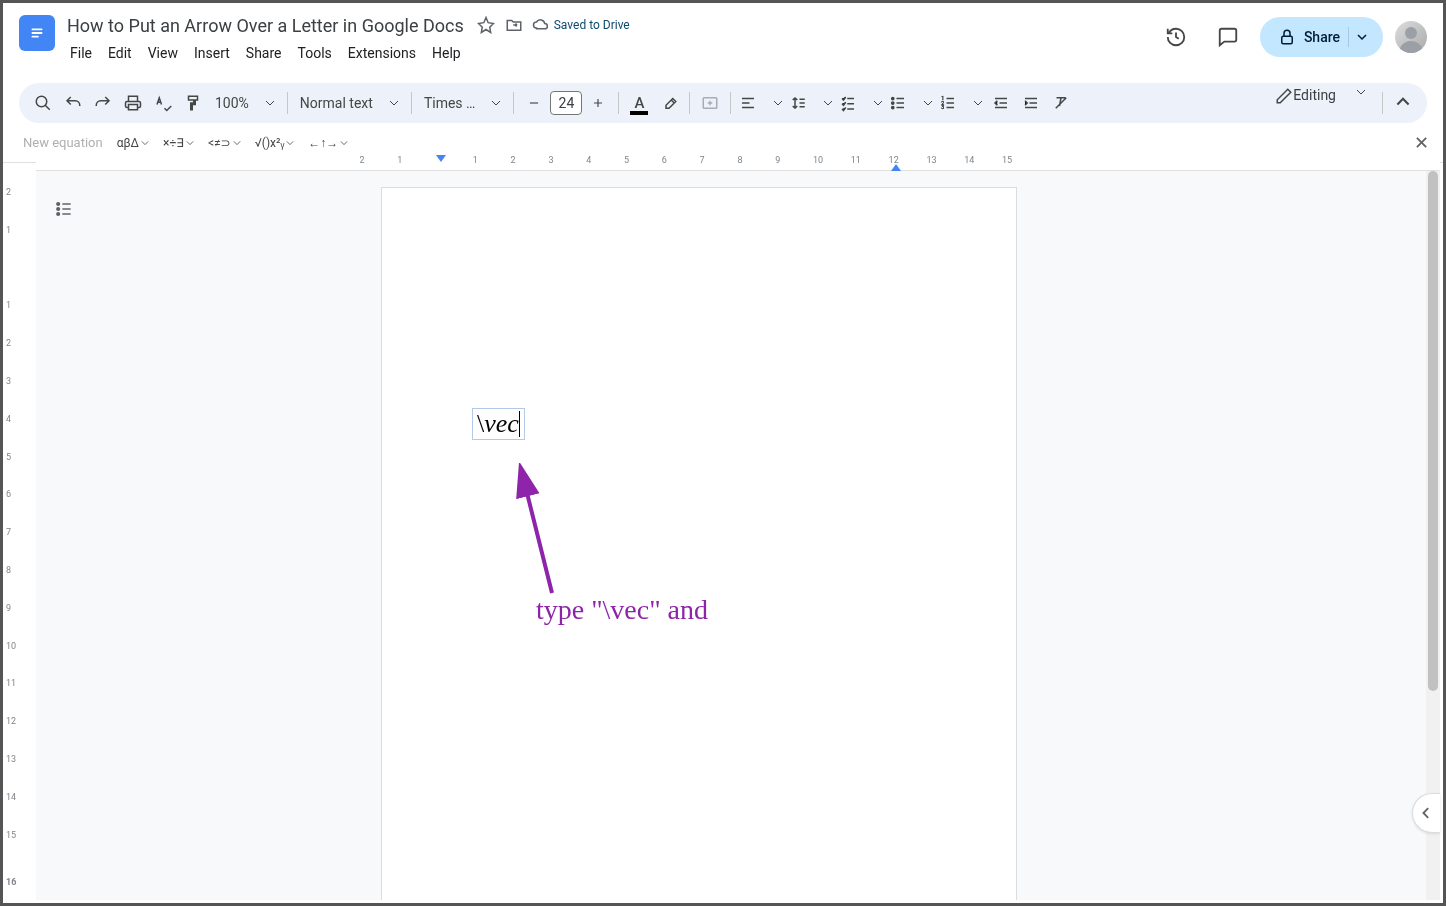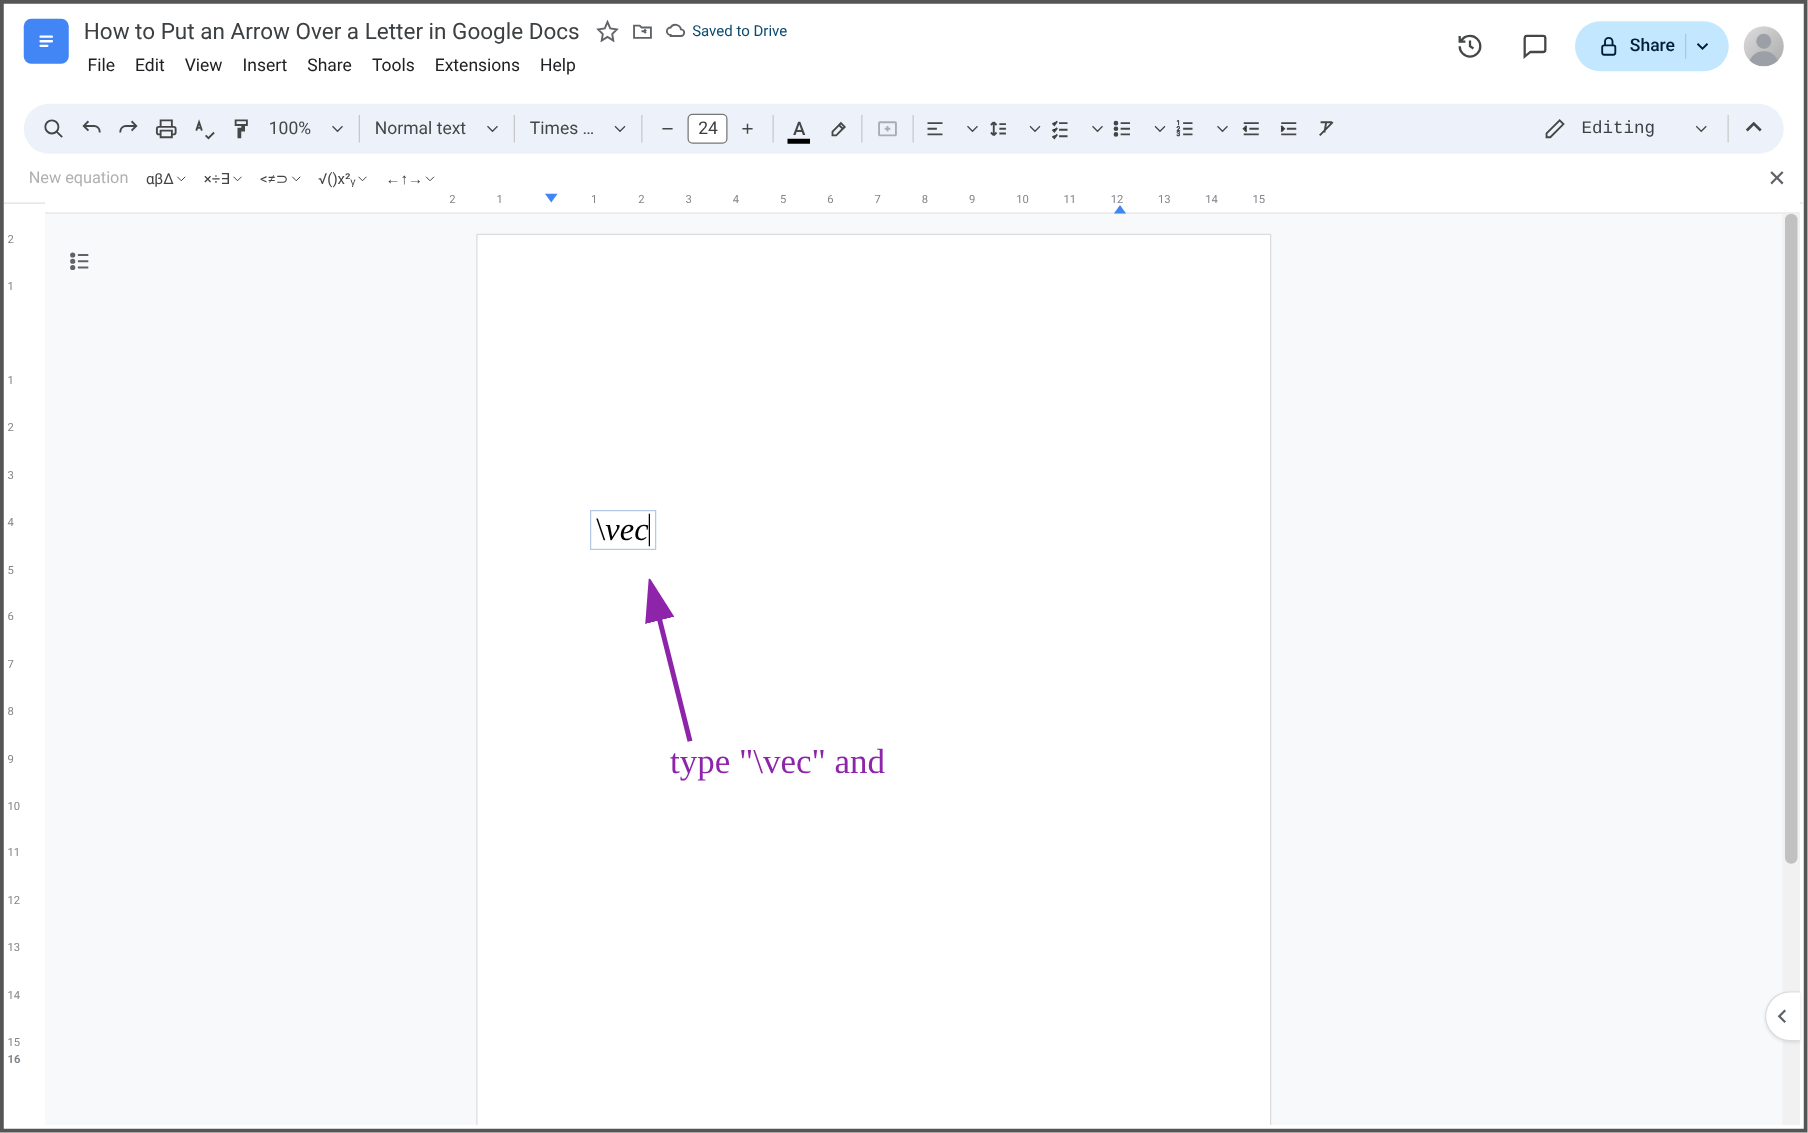--- a/index.html
+++ b/index.html
@@ -28,21 +28,21 @@
 .toolbar-wrap { padding: 0 16px; }
 .toolbar { background: #edf2fa; border-radius: 24px; height: 40px; display: flex; align-items: center; padding: 0 10px; gap: 2px; }
 .tbtn { min-width: 28px; height: 28px; border-radius: 4px; display: flex; align-items: center; justify-content: center; cursor: pointer; color: #444746; padding:0 4px; }
 .tsep { width: 1px; height: 22px; background: #c7c7c7; margin: 0 4px; }
 .tdropdown { display: flex; align-items: center; gap: 16px; padding: 0 6px; cursor: pointer; height: 28px; border-radius: 4px; font-size: 14px; color:#444746; }
 .font-size-box { width: 32px; height: 24px; border: 1px solid #747775; border-radius: 4px; text-align: center; font-size: 14px; background: #fff; line-height:22px; }
 .caret-down { width:10px; height:10px; }
 .tcolor { position: relative; }
 .tcolor::after { content:''; position:absolute; bottom:2px; left:5px; right:5px; height:4px; background:#000; }
 .tspacer { flex:1; }
-.editing-btn { display: flex; align-items: center; gap: 12px; padding: 0 10px; height: 32px; cursor: pointer; border-radius: 4px; font-family: Liberation Mono, monospace; }
+.editing-btn { display: flex; align-items: flex-start; gap: 0; padding: 0 10px; height: 32px; cursor: pointer; border-radius: 4px; }
 
 
 .eq-toolbar { height: 40px; display: flex; align-items: center; padding: 0 20px; gap: 14px; border-bottom: 1px solid #e0e0e0; position: relative; }
 .eq-label { color: #b0b0b0; font-size: 13px; }
 .eq-btn { display: flex; align-items: center; gap: 2px; cursor: pointer; font-size: 12px; color: #444; }
 .eq-close { position: absolute; right: 14px; cursor: pointer; color: #5f6368; font-size: 18px; }
 
 
 .doc-area { position: absolute; left: 33px; right: 3px; top: 168px; bottom: 3px; background: #f8f9fa; overflow: hidden; }
 .doc-outline-btn { position: absolute; left: 14px; top: 24px; width: 28px; height: 28px; border-radius: 4px; display:flex; align-items:center; justify-content:center; cursor:pointer; color:#5f6368; }
@@ -389,21 +389,21 @@
     <span class="vtick" style="top: 302.4px;">6</span>
     <span class="vtick" style="top: 340.2px;">7</span>
     <span class="vtick" style="top: 378px;">8</span>
     <span class="vtick" style="top: 415.8px;">9</span>
     <span class="vtick" style="top: 453.6px;">10</span>
     <span class="vtick" style="top: 491.4px;">11</span>
     <span class="vtick" style="top: 529.2px;">12</span>
     <span class="vtick" style="top: 567px;">13</span>
     <span class="vtick" style="top: 604.8px;">14</span>
     <span class="vtick" style="top: 642.6px;">15</span>
-    <span class="vtick" style="top: 656px; font-weight: bold;">16</span>
+    <span class="vtick" style="top: 690px; font-weight: bold;">16</span>
   </div>
 
 <div class="doc-area">
   <div class="doc-outline-btn">
     <svg width="20" height="20" viewBox="0 0 24 24" stroke="#5f6368" stroke-width="2" fill="#5f6368">
         <circle cx="5" cy="6" r="1.5"></circle>
         <circle cx="5" cy="12" r="1.5"></circle>
         <circle cx="5" cy="18" r="1.5"></circle>
         <path d="M10 6h10M10 12h10M10 18h10" fill="none"></path>
       </svg>

